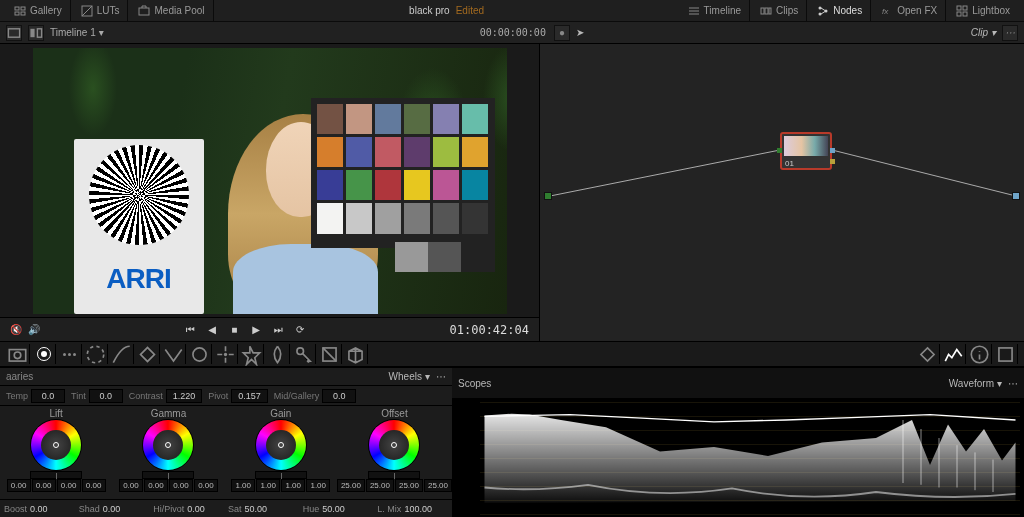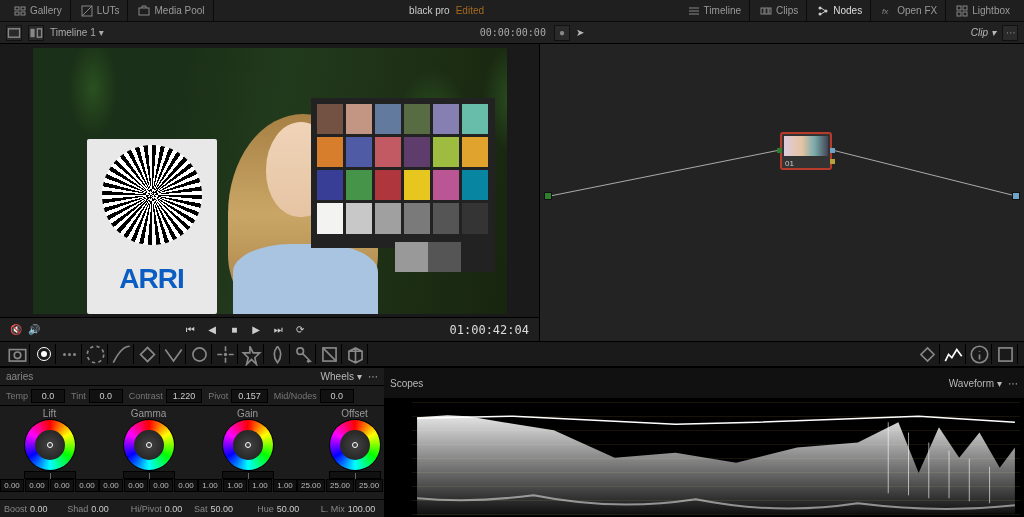--- a/index.html
+++ b/index.html
@@ -27,21 +27,21 @@
 
 .main { height: 297px; display: flex; }
 .viewer-wrap { width: 540px; display: flex; flex-direction: column; border-right: 1px solid #000; }
 .viewer { flex: 1; display: flex; align-items: center; justify-content: center; background: #1a1a1a; }
 .viewer-img { width: 474px; height: 266px; position: relative; background: linear-gradient(100deg,#1b3018 0%, #1b3018 30%, #223a1c 50%, #18250f 100%); overflow: hidden; }
 .viewer-img .plant { position:absolute; inset:0; background:
   radial-gradient(ellipse 40px 80px at 60px 40px, #2a5020 0%, transparent 60%),
   radial-gradient(ellipse 60px 100px at 400px 80px, #2a5020 0%, transparent 60%),
   radial-gradient(ellipse 50px 90px at 480px 50px, #2a5020 0%, transparent 60%);
 }
-.reschart { position: absolute; left: 54px; bottom: 0; width: 130px; height: 175px; background: #e8e8e8; border-radius: 2px; display: flex; flex-direction: column; align-items: center; }
+.reschart { position: absolute; left: 41px; bottom: 0; width: 130px; height: 175px; background: #e8e8e8; border-radius: 2px; display: flex; flex-direction: column; align-items: center; }
 .siemens { width: 100px; height: 100px; margin-top: 6px; border-radius: 50%; background: repeating-conic-gradient(#000 0deg 5deg, #fff 5deg 10deg); }
 .arri { margin-top: 18px; color: #0a5dc2; font-size: 28px; font-weight: 700; letter-spacing: -1px; }
 .colorchecker { position: absolute; right: 12px; top: 50px; width: 184px; height: 150px; background: #222; padding: 6px 6px 14px 6px; display: grid; grid-template-columns: repeat(6,1fr); grid-template-rows: repeat(4,1fr); gap: 3px; }
 .sw { width: 100%; height: 100%; }
 .graystrip { position: absolute; right: 12px; bottom: 42px; width: 100px; height: 30px; background: linear-gradient(90deg,#999 0%,#999 33%,#555 33%,#555 66%,#222 66%,#222 100%); }
 .head { position: absolute; left: 185px; bottom: 0; width: 160px; height: 230px; }
 .hair { position: absolute; top: 30px; left: 10px; width: 150px; height: 200px; border-radius: 50% 50% 30% 30%; background: linear-gradient(180deg,#a78044 0%,#c9a666 50%,#a78044 100%); }
 .face { position: absolute; top: 38px; left: 48px; width: 70px; height: 95px; border-radius: 50% 50% 48% 48%; background: linear-gradient(180deg,#f0d4b8 0%,#e5c4a3 100%); }
 .shirt { position: absolute; bottom: 0; left: 15px; width: 145px; height: 70px; border-radius: 40% 40% 0 0; background: #a8c4e0; }
 
@@ -69,21 +69,21 @@
 .toolrow .tbtn { width: 24px; height: 20px; display: flex; align-items: center; justify-content: center; color: #888; border-right: 1px solid #000; cursor: pointer; }
 .toolrow .tbtn.active { color: #fff; }
 .toolrow .spacer { flex: 1; }
 .ring-ico { width:14px; height:14px; border:1.5px solid currentColor; border-radius:50%; position:relative;}
 .ring-ico.target::after{ content:''; position:absolute; inset:3px; border-radius:50%; background:currentColor;}
 .dots-ico { display:flex; gap:2px; }
 .dots-ico span{ width:3px;height:3px;border-radius:50%;background:currentColor;}
 
 
 .bottom { height: 150px; display: flex; border-top: 1px solid #000; }
-.color-panel { width: 384px; display: flex; flex-direction: column; background: #1c1c1c; }
+.color-panel { width: 452px; display: flex; flex-direction: column; background: #1c1c1c; }
 .cp-tabs { height: 18px; display: flex; align-items: center; padding: 0 6px; gap: 6px; border-bottom: 1px solid #000;}
 .cp-tabs .tab { color: #888; cursor: pointer; }
 .cp-tabs .spacer { flex: 1; }
 .adjust-row { height: 20px; display: flex; align-items: center; padding: 0 6px; gap: 6px; font-size: 9px; border-bottom: 1px solid #000;}
 .adjust-row .fld { display: flex; align-items: center; gap: 3px; }
 .adjust-row .fld .val { background: #111; padding: 1px 6px; color: #ccc; min-width: 34px; text-align: center; border:1px solid #000;}
 .adjust-row .lbl { color: #777; }
 .wheels-row { flex: 1; display: flex; padding: 2px 0 0 0; }
 .wheel-col { flex: 1; display: flex; flex-direction: column; align-items: center; gap: 0; }
 .wheel-col .wlabel { color: #999; font-size: 10px; }
@@ -414,21 +414,21 @@
         </div>
       <div class="fld">
           <span class="lbl">Contrast</span>
           <span class="val">1.220</span>
         </div>
       <div class="fld">
           <span class="lbl">Pivot</span>
           <span class="val">0.157</span>
         </div>
       <div class="fld">
-          <span class="lbl">Mid/Nodes</span>
+          <span class="lbl">Mid/Gallery</span>
           <span class="val">0.0</span>
         </div>
     </div>
     <div class="wheels-row" id="wheels-row">
         <div class="wheel-col">
           <div class="wlabel">Lift</div>
           <div class="wheel">
             <div class="hue"></div>
             <div class="inner"></div>
             <div class="cursor"></div>

